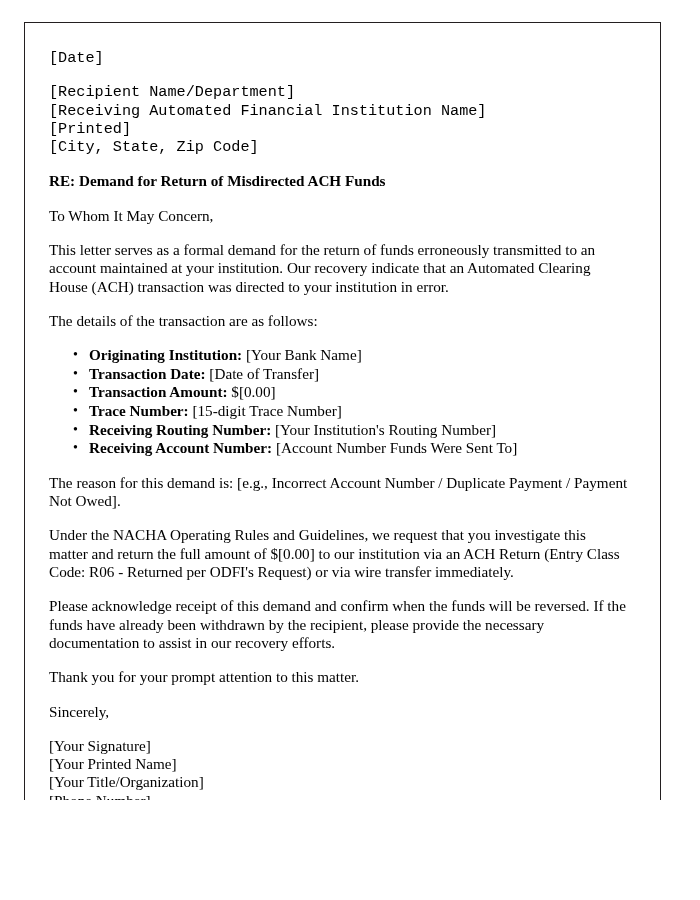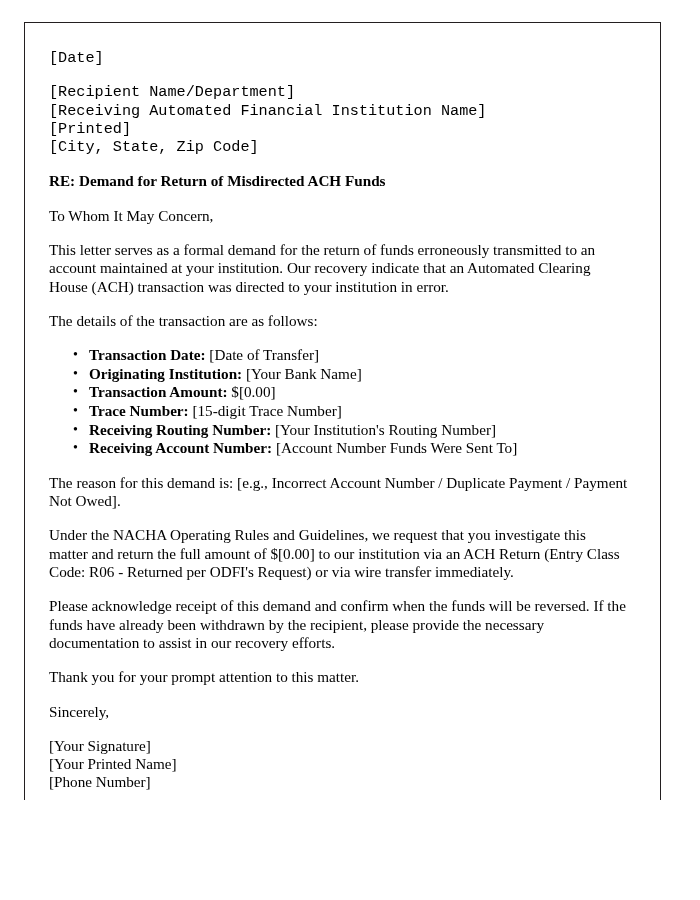--- a/index.html
+++ b/index.html
@@ -110,26 +110,26 @@
     <div class="subject">RE: Demand for Return of Misdirected ACH Funds</div>
 
     <div class="salutation">To Whom It May Concern,</div>
 
     <p class="para">This letter serves as a formal demand for the return of funds erroneously transmitted to an account maintained at your institution. Our recovery indicate that an Automated Clearing House (ACH) transaction was directed to your institution in error.</p>
 
     <p class="para">The details of the transaction are as follows:</p>
 
     <ul class="details">
       <li>
+        <span class="label">Originating Institution:</span>
+        <span>[Your Bank Name]</span>
+      </li>
+      <li>
         <span class="label">Transaction Date:</span>
         <span>[Date of Transfer]</span>
-      </li>
-      <li>
-        <span class="label">Originating Institution:</span>
-        <span>[Your Bank Name]</span>
       </li>
       <li>
         <span class="label">Transaction Amount:</span>
         <span>$[0.00]</span>
       </li>
       <li>
         <span class="label">Trace Number:</span>
         <span>[15-digit Trace Number]</span>
       </li>
       <li>
@@ -148,17 +148,18 @@
 
     <p class="para">Please acknowledge receipt of this demand and confirm when the funds will be reversed. If the funds have already been withdrawn by the recipient, please provide the necessary documentation to assist in our recovery efforts.</p>
 
     <p class="para">Thank you for your prompt attention to this matter.</p>
 
     <div class="salutation">Sincerely,</div>
 
     <div class="block">
       <div class="sig-line">[Your Signature]</div>
       <div class="sig-line">[Your Printed Name]</div>
+      <div class="sig-line">[Your Title/Organization]</div>
       <div class="sig-line">[Phone Number]</div>
     </div>
 
   </div>
 </div>
 
 </body></html>

